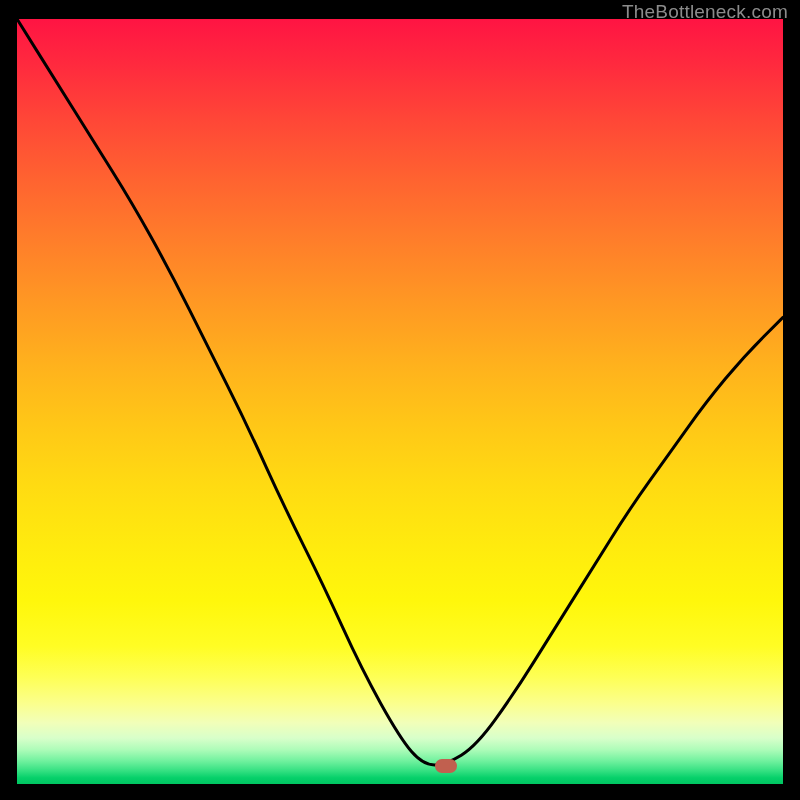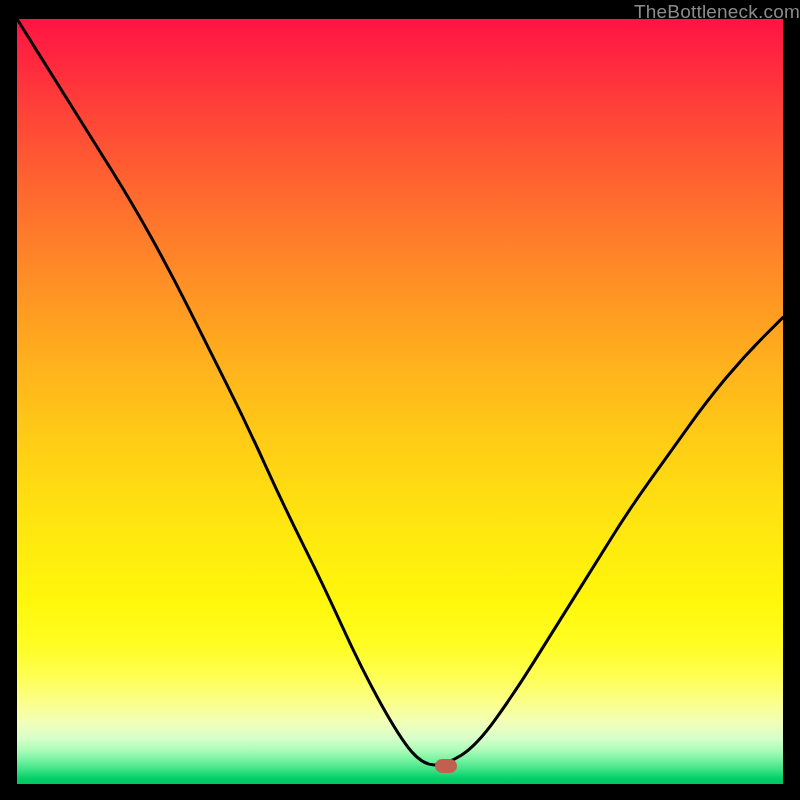--- a/index.html
+++ b/index.html
@@ -44,21 +44,21 @@
       #aefcb9 95.5%,
       #70f19e 97%,
       #33e081 98.3%,
       #06d06a 99.2%,
       #00c661 100%
     );
   }
   .watermark {
     position: absolute;
     top: 1px;
-    right: 0;
+    right: 12px;
     font-family: Arial, Helvetica, sans-serif;
     font-size: 19px;
     letter-spacing: 0.2px;
     color: #8b8b8b;
     user-select: none;
   }
   svg.curve {
     position: absolute;
     left: 0;
     top: 0;

